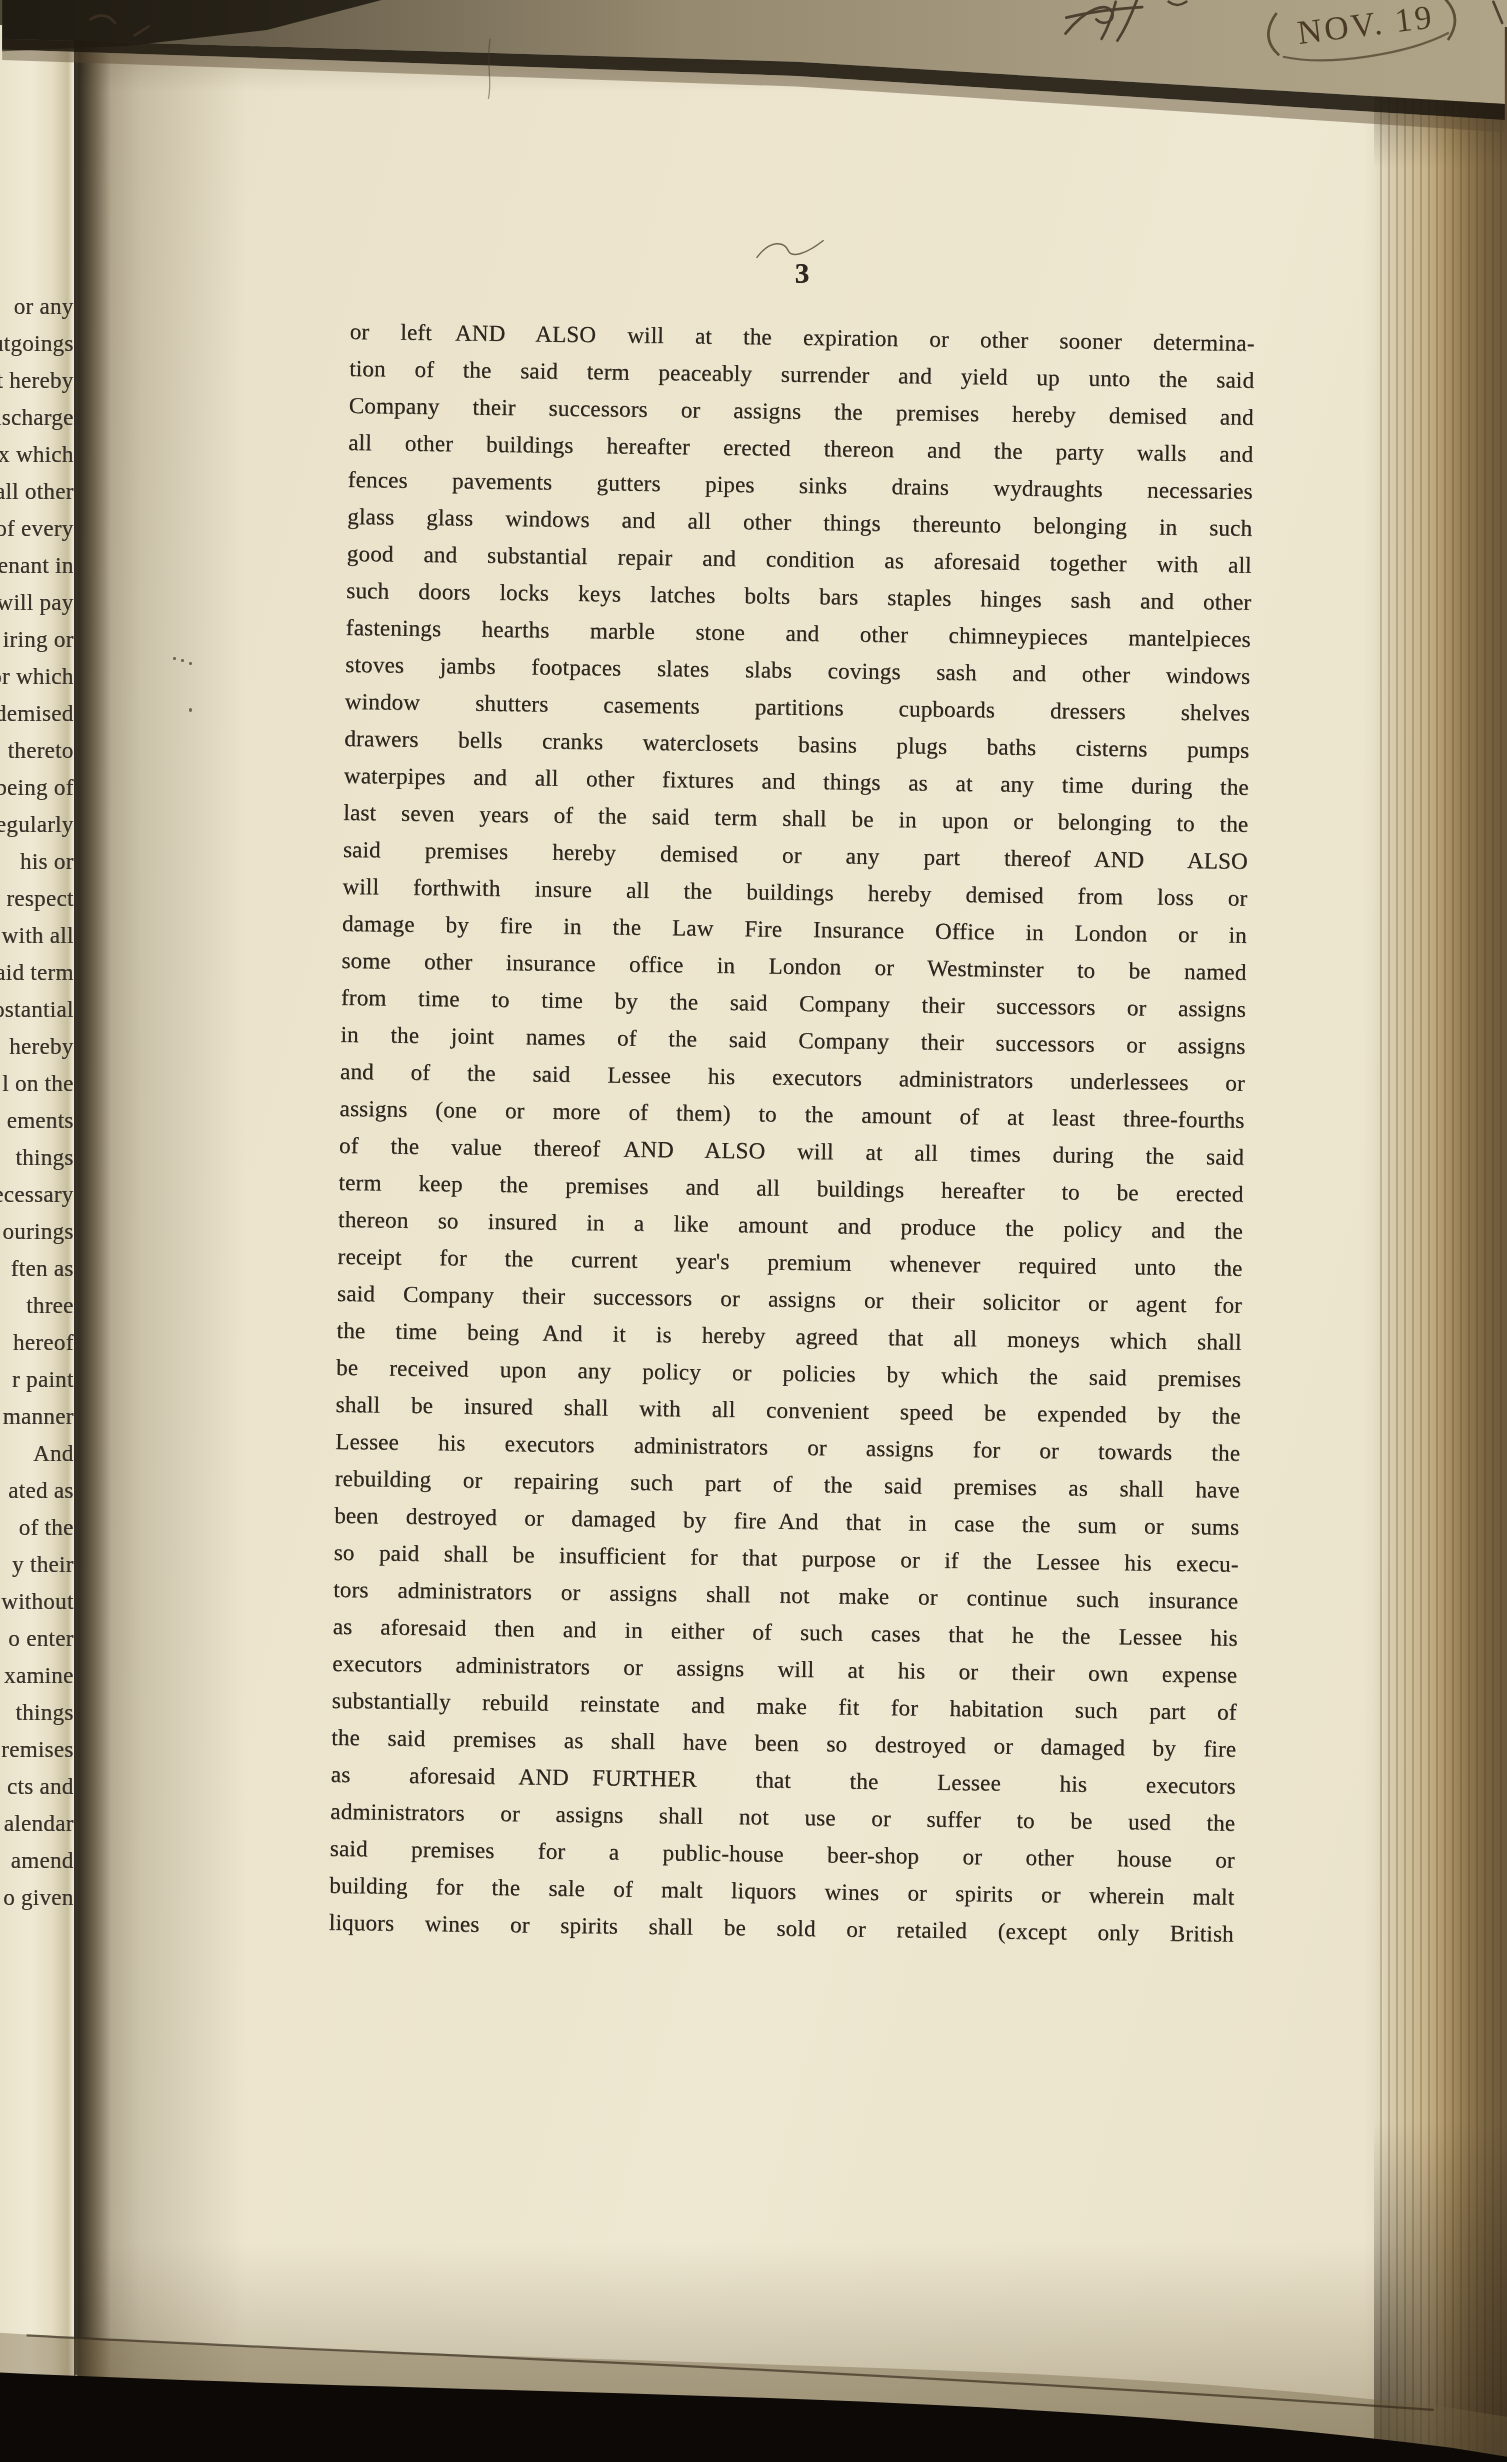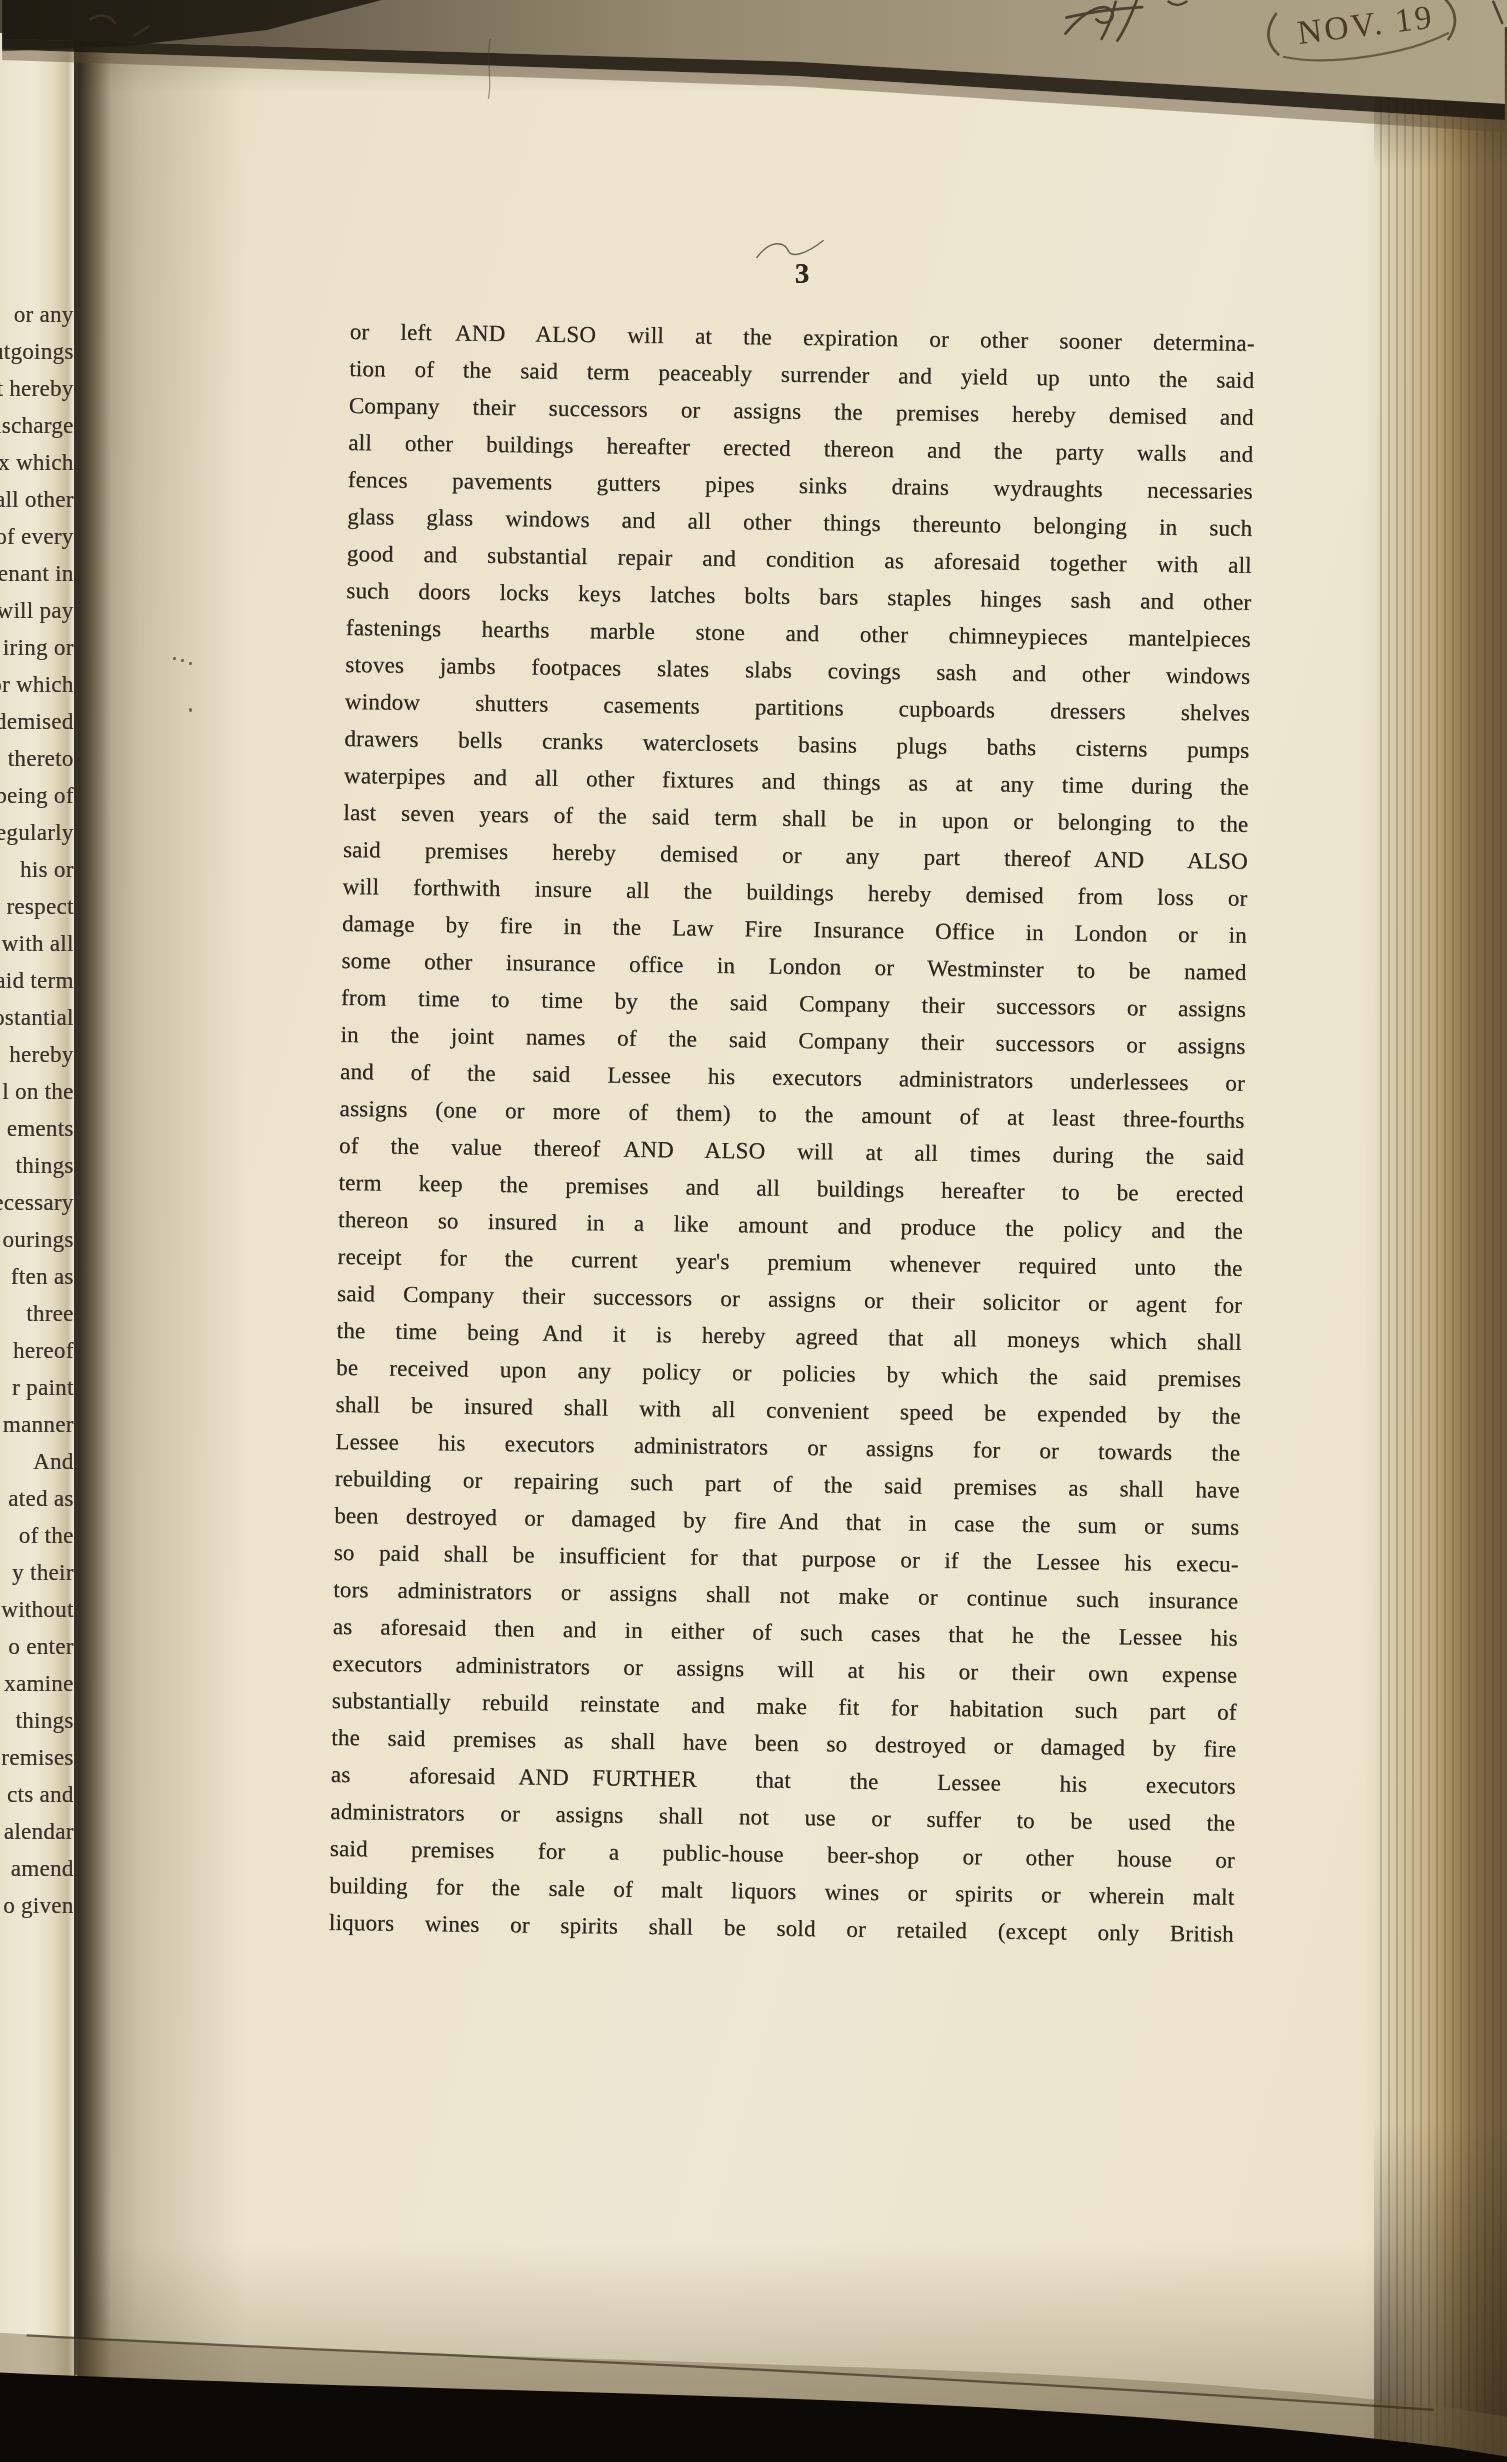--- a/index.html
+++ b/index.html
@@ -8,21 +8,21 @@
     background:#171106;
     font-family:"Liberation Serif","DejaVu Serif",serif;
   }
   
   .sheet-strip{
     position:absolute;left:0;top:0;width:1507px;height:133px;z-index:1;
     background:linear-gradient(to right,#4f4738 0%,#6e6450 20%,#95896f 45%,#a89c82 75%,#b0a488 100%);
   }
   
   .left-strip{
-    position:absolute;left:0;top:33px;width:78px;height:2383px;z-index:3;overflow:hidden;
+    position:absolute;left:0;top:25px;width:78px;height:2383px;z-index:3;overflow:hidden;
     background:linear-gradient(to right,#e9e2cb 0%,#efe9d4 40%,#e4dcc2 68%,#c9bfa0 87%,#f3eedd 95%,#b9ad8c 100%);
   }
   .frag-col{position:absolute;top:263px;left:-124px;right:4.4px;}
   .frag{
     height:37px;line-height:37px;text-align:right;white-space:nowrap;
     font-size:23px;color:#38322a;letter-spacing:0.3px;
     text-shadow:0.3px 0.3px 0.5px rgba(45,38,28,.6);
   }
   
   .gutter{

